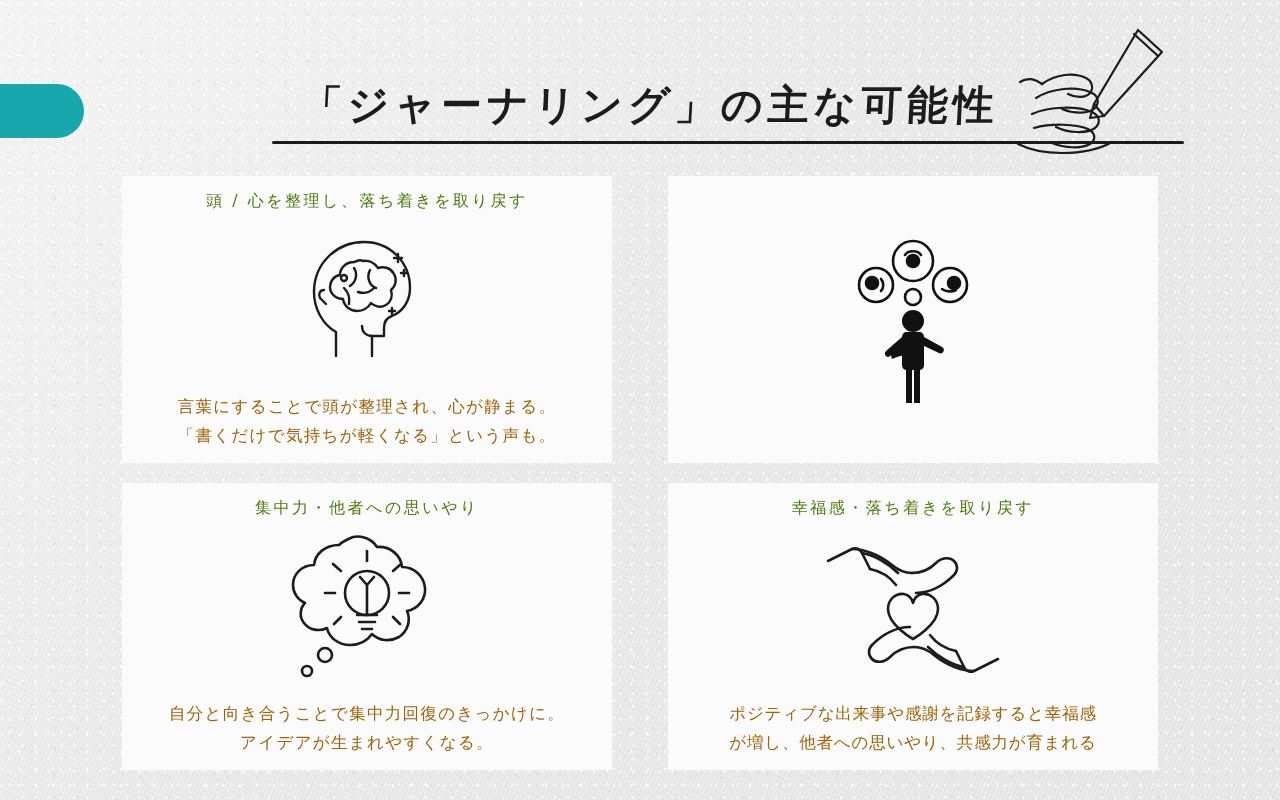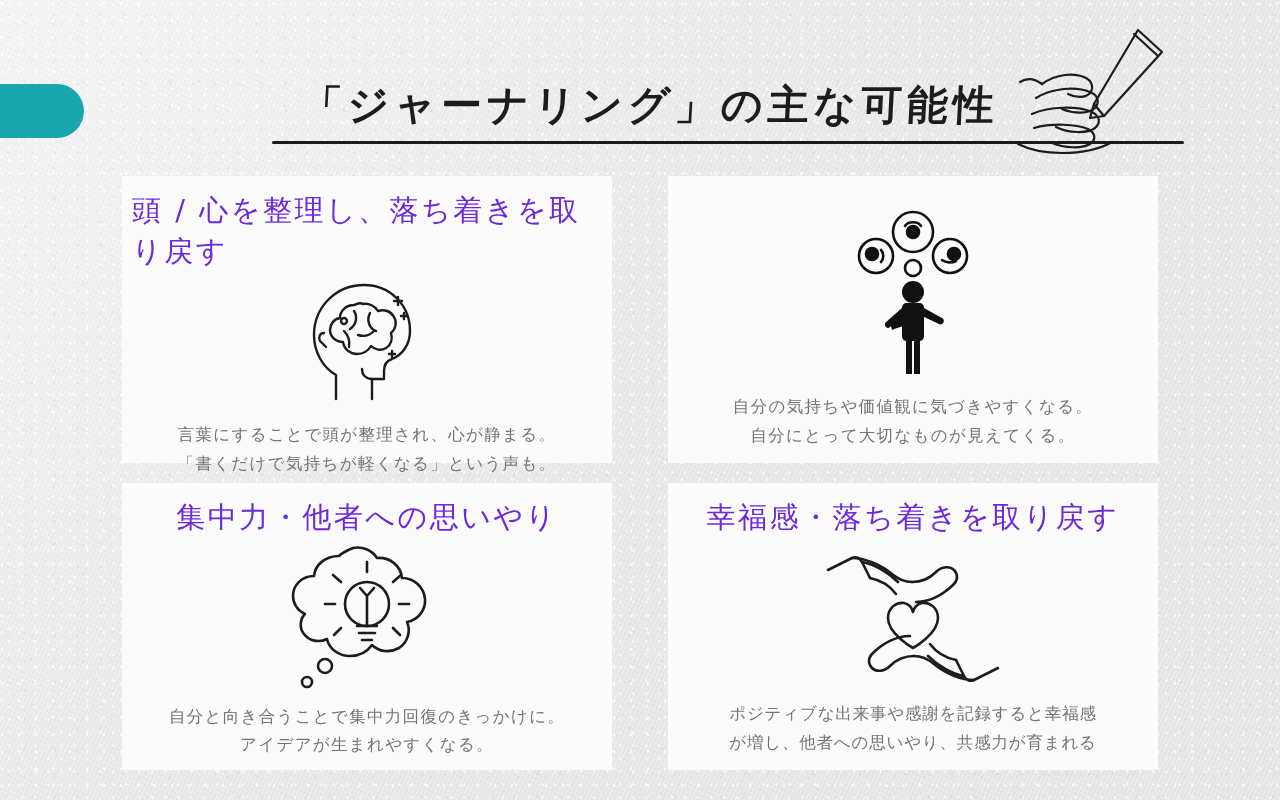--- a/index.html
+++ b/index.html
@@ -106,38 +106,38 @@
   .card {
     background: #fbfbfb;
     position: relative;
     display: flex;
     flex-direction: column;
     align-items: center;
     padding: 14px 10px 12px;
     box-sizing: border-box;
   }
   .card-title {
-    font-size: 29px;
+    font-size: 16px;
     font-weight: 500;
     letter-spacing: 2.5px;
-    color: #6d28d9;
+    color: #4d7c0f;
     line-height: 1.4;
   }
   .card-icon {
     flex: 1;
     display: flex;
     align-items: center;
     justify-content: center;
     width: 100%;
   }
   .card-desc {
     font-size: 16.5px;
     line-height: 1.75;
     letter-spacing: 1.3px;
-    color: #737373;
+    color: #a16207;
     text-align: center;
     white-space: pre-line;
   }
   .card-desc.tight {
     letter-spacing: 0.8px;
   }
   svg { display: block; }
 </style>
 </head>
 <body>
@@ -209,22 +209,20 @@
           <circle cx="95" cy="88" r="11"></circle>
           <path d="M84 104 C84 101 86 99 89 99 L101 99 C104 99 106 101 106 104 L106 132 C106 135 104 137 101 137 L89 137 C86 137 84 135 84 132 Z"></path>
           <path d="M88 136 L94 136 L94 170 L88 170 Z"></path>
           <path d="M96 136 L102 136 L102 170 L96 170 Z"></path>
           <path d="M84 104 L68 118 C65 121 69 126 72 123 L86 112 Z"></path>
           <path d="M106 104 L124 114 C128 116 125 122 121 120 L104 112 Z"></path>
           <path d="M72 119 C78 112 86 110 94 112 C98 113 98 119 94 120 C86 122 78 124 74 126 Z"></path>
         </g>
       </svg>
     </div>
-    <div class="card-desc">自分の気持ちや価値観に気づきやすくなる。
-自分にとって大切なものが見えてくる。</div>
   </div>
 
   <div class="card">
     <div class="card-title">集中力・他者への思いやり</div>
     <div class="card-icon">
       <svg width="200" height="165" viewBox="0 0 200 165">
         <g fill="none" stroke="#1c1c1c" stroke-width="2.6" stroke-linecap="round" stroke-linejoin="round">
           <path d="M72 18 C58 18 48 27 47 38 C35 38 26 47 26 58 C26 66 31 73 38 76 C33 81 32 90 37 96 C42 103 52 105 60 101 C62 111 72 118 83 118 C92 118 100 114 105 107 C112 114 123 115 132 110 C141 104 144 93 140 84 C151 82 159 72 158 61 C157 49 147 40 135 40 C134 28 123 19 110 20 C105 12 95 8 86 10 C81 12 76 14 72 18 Z"></path>
           <circle cx="100" cy="66" r="22"></circle>
           <path d="M90 88 L110 88 M92 95 L108 95 M95 102 L105 102"></path>

